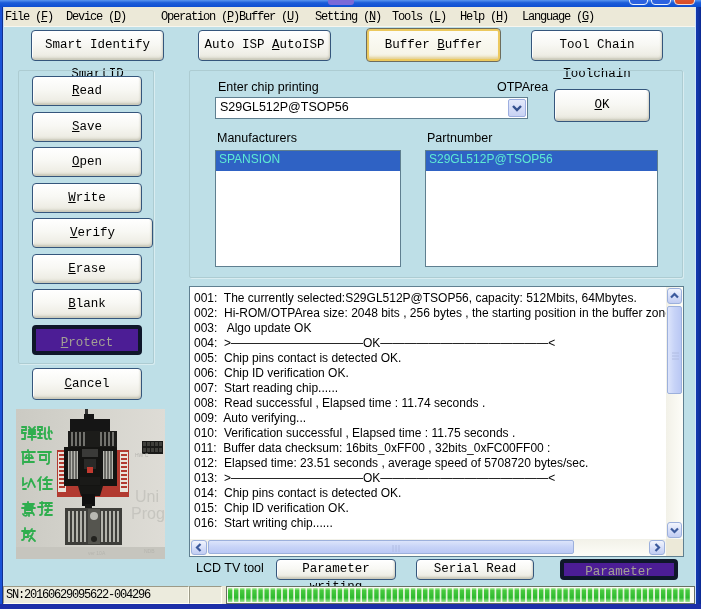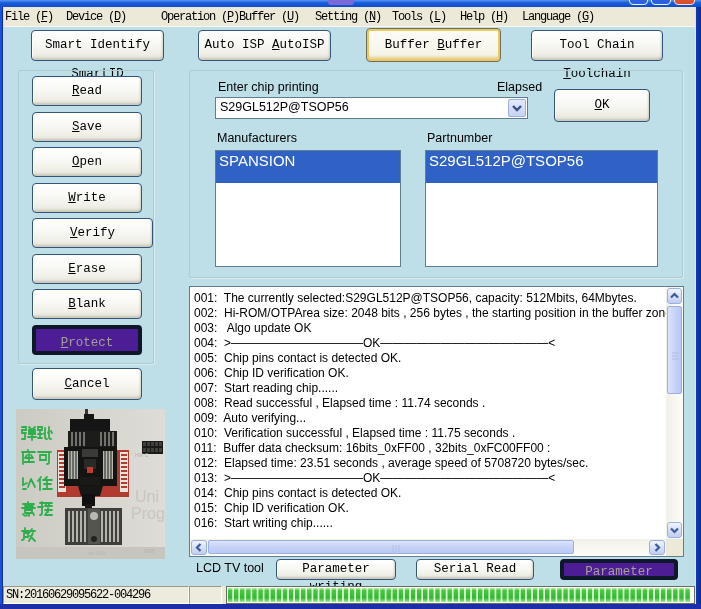--- a/index.html
+++ b/index.html
@@ -3,21 +3,21 @@
 *{margin:0;padding:0;box-sizing:border-box}
 html,body{width:701px;height:609px;overflow:hidden}
 body{font-family:"Liberation Sans",sans-serif;position:relative;background:#bedfe7}
 .abs{position:absolute}
 .btn{position:absolute;border:1px solid #35567c;border-radius:4px;background:linear-gradient(180deg,#ffffff 0%,#f8f8f4 45%,#efeee6 80%,#e2e1d6 100%);box-shadow:inset -1px -2px 2px rgba(180,178,160,.55), inset 1px 1px 0 #fff;color:#000;font-size:12.5px;text-align:center;font-family:Liberation Mono, monospace}
 .btn span.u{text-decoration:underline}
 .btn.dis{border:4px solid #0f172a;background:#4c1d95;box-shadow:none;color:#a3a193}
 .grp{position:absolute;border:1px solid #adccd2;border-radius:2px;box-shadow:1px 1px 0 rgba(255,255,255,.4)}
 .lbl{position:absolute;font-size:12.5px;color:#000;white-space:nowrap}
 .fld{position:absolute;background:#fff;border:1px solid #5f7f90}
-.sel{background:#2f62c4;color:#ffffff;font-size:15px;padding:1px 0 0 3px;height:32px;white-space:nowrap;overflow:hidden}
+.sel{background:#2f62c4;color:#5eead4;font-size:12px;padding:1px 0 0 3px;height:20px;white-space:nowrap;overflow:hidden}
 .mono{font-family:"Liberation Mono",monospace}
 .sbtn{position:absolute;border:1px solid #9cb0dc;border-radius:3px;background:linear-gradient(180deg,#f2f5fd 0%,#d3dcf8 60%,#c2cdf2 100%);display:flex;align-items:center;justify-content:center}
 .sthumb{position:absolute;border:1px solid #9cb0dc;border-radius:2px;background:linear-gradient(90deg,#dce4fb 0%,#c7d3f7 50%,#bac8f4 100%)}
 .mi{top:10px;font-size:12px;letter-spacing:-1.2px;color:#000;white-space:pre}
 .mi .u,.u{text-decoration:underline}
 </style></head>
 <body>
 
 <div class="abs" style="left:0;top:0;width:701px;height:7px;background:linear-gradient(180deg,#5a96f0 0%,#1b5cd9 40%,#0d4ed2 100%)"></div>
 <div class="abs" style="left:629px;top:-14px;width:19px;height:19px;border:1px solid #eaf2fc;border-radius:4px;background:#2c62e0"></div>
@@ -196,21 +196,21 @@
 <g transform="translate(5,119)">
           <path d="M4 0 v2 M1 3 h7 M3 4 v6 q0 2 -2 2 M4 5 h3 v4 h-4"></path>
           <path d="M11 1 l-3 4 M9 3 h5 M12 5 l-4 8 M9 8 l5 5"></path>
         </g>
 </g>
 </svg>
   </div>
 
 <div class="grp" style="left:189px;top:70px;width:494px;height:208px"></div>
 <div class="lbl" style="left:218px;top:80px">Enter chip printing</div>
-<div class="lbl" style="left:497px;top:80px">Elapsed</div>
+<div class="lbl" style="left:497px;top:80px">OTPArea</div>
 <div class="fld" style="left:215px;top:97px;width:313px;height:22px"></div>
 <div class="lbl" style="left:220px;top:100px">S29GL512P@TSOP56</div>
 <div class="abs" style="left:508px;top:99px;width:18px;height:18px;border:1px solid #9daee0;border-radius:2px;background:linear-gradient(180deg,#e3e9fb,#c8d2f4)">
 <svg width="16" height="16" style="position:absolute;left:0;top:0">
       <path d="M4 6 L8 10 L12 6" stroke="#33508e" stroke-width="2.4" fill="none"></path>
     </svg>
   </div>
 <div class="btn" style="left:554px;top:89px;width:96px;height:33px;line-height:31px"><span class="u">O</span>K</div>
 <div class="lbl" style="left:217px;top:131px">Manufacturers</div>
 <div class="lbl" style="left:427px;top:131px">Partnumber</div>

